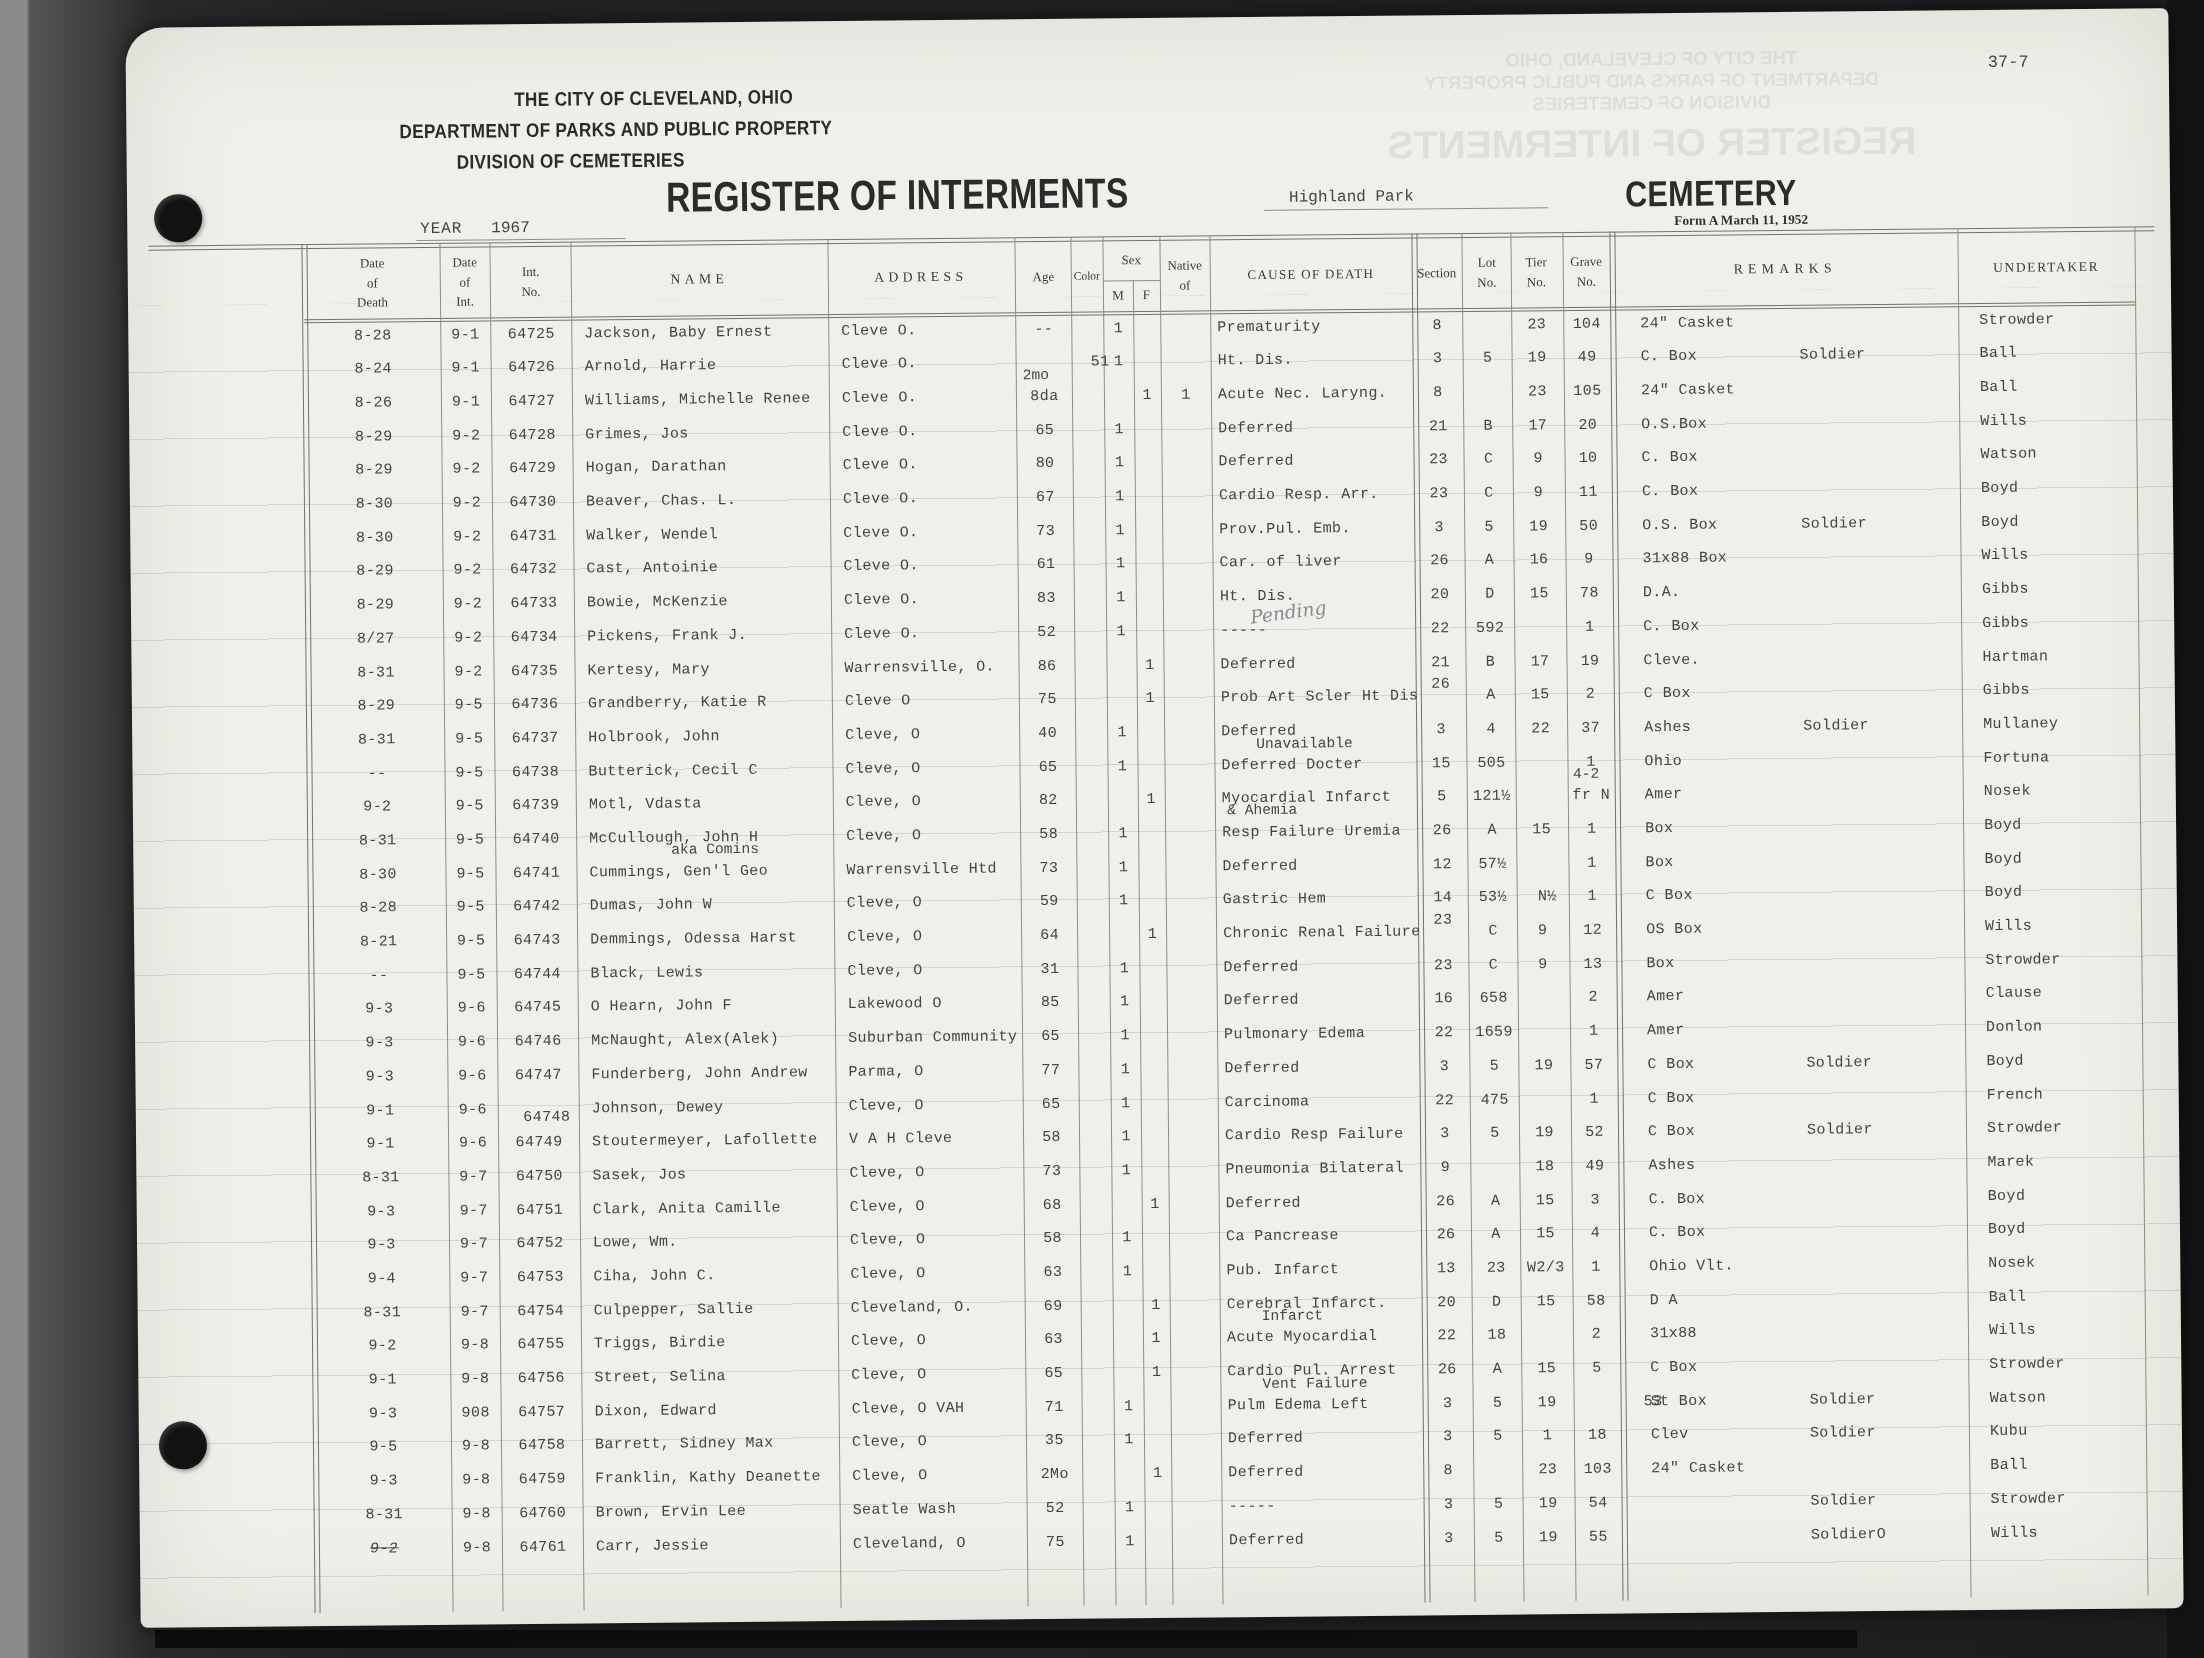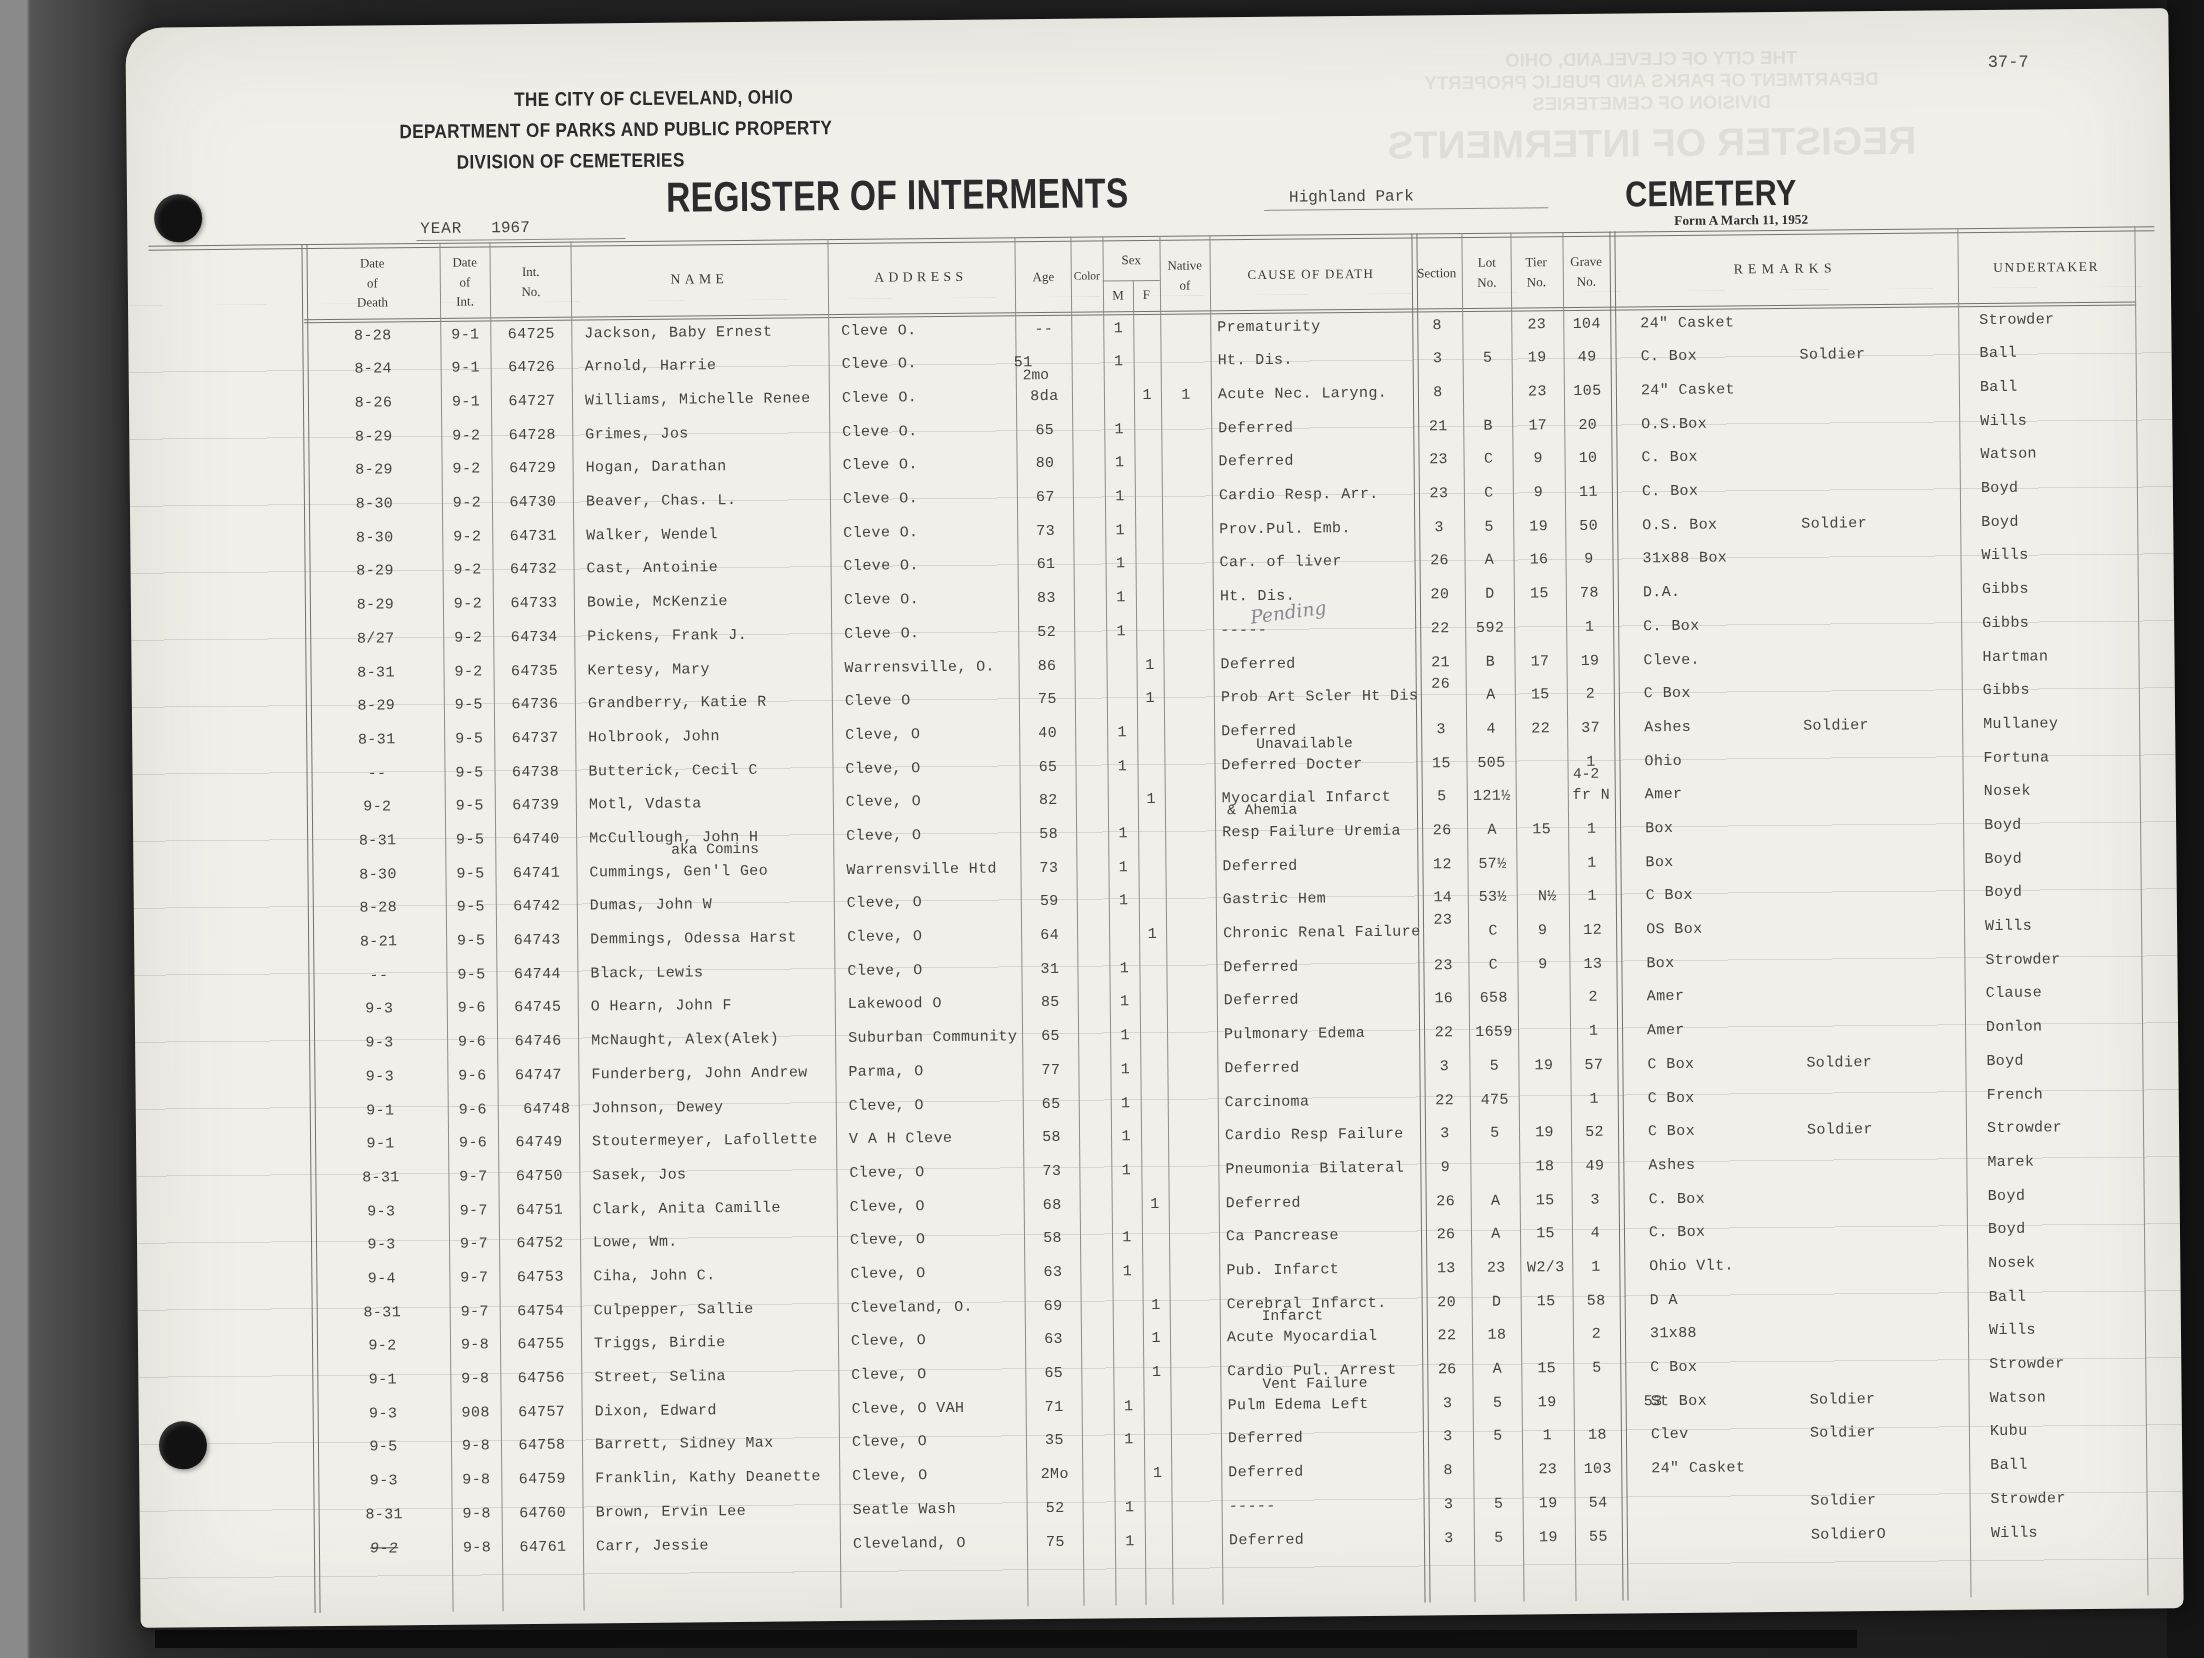--- a/index.html
+++ b/index.html
@@ -215,21 +215,21 @@
           </div>
           <div class="cell c" style="left: 362px; width: 82px;">
             <span class="main">64726</span>
           </div>
           <div class="cell" style="left: 456px; width: 248px;">
             <span class="main">Arnold, Harrie</span>
           </div>
           <div class="cell" style="left: 713px; width: 177px;">
             <span class="main">Cleve O.</span>
           </div>
-          <div class="cell c" style="left: 840px; width: 57px; padding-left: 26px;">
+          <div class="cell c" style="left: 917px; width: 57px; padding-left: 26px;">
             <span class="main">51</span>
           </div>
           <div class="cell c" style="left: 975px; width: 30px;">
             <span class="main">1</span>
           </div>
           <div class="cell" style="left: 1089px; width: 199px;">
             <span class="main">Ht. Dis.</span>
           </div>
           <div class="cell c" style="left: 1284px; width: 50px;">
             <span class="main">3</span>
@@ -1174,21 +1174,21 @@
             <span class="main">Boyd</span>
           </div>
         </div>
         <div class="row" style="top: 1068px;">
           <div class="cell c" style="left: 176px; width: 137px;">
             <span class="main">9-1</span>
           </div>
           <div class="cell c" style="left: 312px; width: 50px;">
             <span class="main">9-6</span>
           </div>
-          <div class="cell c" style="left: 362px; width: 98px;">
+          <div class="cell c" style="left: 362px; width: 98px; align-items: flex-end;">
             <span class="main">64748</span>
           </div>
           <div class="cell" style="left: 456px; width: 248px;">
             <span class="main">Johnson, Dewey</span>
           </div>
           <div class="cell" style="left: 713px; width: 177px;">
             <span class="main">Cleve, O</span>
           </div>
           <div class="cell c" style="left: 887px; width: 57px;">
             <span class="main">65</span>

